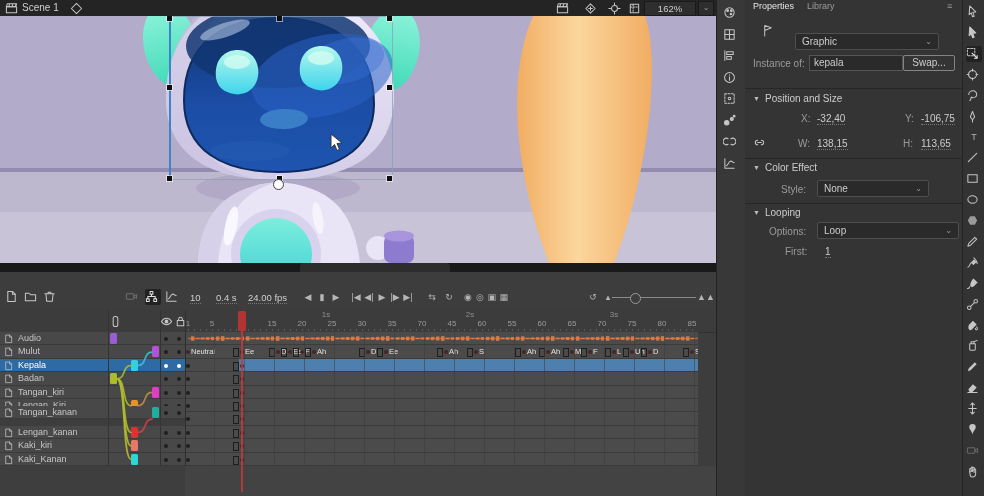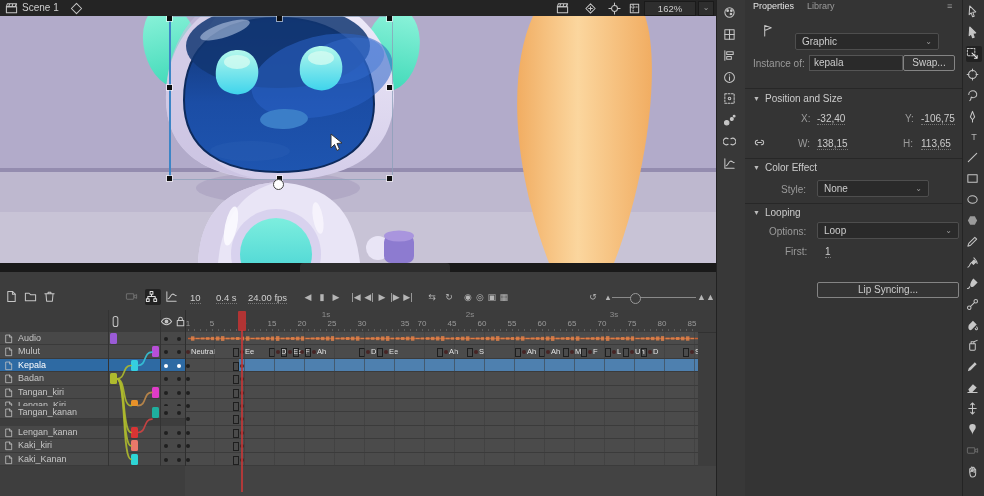--- a/index.html
+++ b/index.html
@@ -309,21 +309,21 @@
     </div>
     <div class="ruler" id="ruler">
         <div class="rticks"></div>
         <div class="rnum" style="left: 3px;">1</div>
         <div class="rnum" style="left: 27px;">5</div>
         <div class="rnum" style="left: 57px;">10</div>
         <div class="rnum" style="left: 87px;">15</div>
         <div class="rnum" style="left: 117px;">20</div>
         <div class="rnum" style="left: 147px;">25</div>
         <div class="rnum" style="left: 177px;">30</div>
-        <div class="rnum" style="left: 220px; text-align: right;">35</div>
+        <div class="rnum" style="left: 207px; text-align: right;">35</div>
         <div class="rnum" style="left: 237px;">70</div>
         <div class="rnum" style="left: 267px;">45</div>
         <div class="rnum" style="left: 297px;">60</div>
         <div class="rnum" style="left: 327px;">55</div>
         <div class="rnum" style="left: 357px;">60</div>
         <div class="rnum" style="left: 387px;">65</div>
         <div class="rnum" style="left: 417px;">70</div>
         <div class="rnum" style="left: 447px;">75</div>
         <div class="rnum" style="left: 477px;">80</div>
         <div class="rnum" style="left: 507px;">85</div>
@@ -764,21 +764,20 @@
     </div>
     <div class="phr" style="top:203px;"></div>
     <span class="tri" style="left:8px;top:209px;">▼</span>
     <span class="sec-h" style="left:20px;top:207px;">Looping</span>
     <span class="plbl" style="left:24px;top:226px;">Options:</span>
     <div class="pdd" style="left:72px;top:222px;width:128px;">
       <span>Loop</span><span class="chev">⌄</span>
     </div>
     <span class="plbl" style="left:40px;top:246px;">First:</span>
     <span class="pval" style="left:80px;top:246px;">1</span>
-    <div class="pbtn" style="left:72px;top:282px;width:140px;">Lip Syncing...</div>
   </div>
 
   <div class="tools" id="tools">
       <div class="cbtn" style="left: 3px; top: 4px;"><svg viewBox="0 0 14 14" width="13" height="13" fill="none" stroke="#c6c6c6" stroke-width="1.1" stroke-linecap="round" stroke-linejoin="round">
           <path d="M4 1l6.5 6.5-3.2.2 1.5 4.3-1.8.6-1.4-4.2-2.2 2z"></path>
         </svg></div>
       <div class="cbtn" style="left: 3px; top: 24.9px;"><svg viewBox="0 0 14 14" width="13" height="13" fill="none" stroke="#c6c6c6" stroke-width="1.1" stroke-linecap="round" stroke-linejoin="round">
           <path d="M4 1l6.5 6.5-3.2.2 1.5 4.3-1.8.6-1.4-4.2-2.2 2z" fill="#c6c6c6"></path>
         </svg></div>
       <div class="cbtn active" style="left: 3px; top: 45.8px;"><svg viewBox="0 0 14 14" width="13" height="13" fill="none" stroke="#c6c6c6" stroke-width="1.1" stroke-linecap="round" stroke-linejoin="round">

